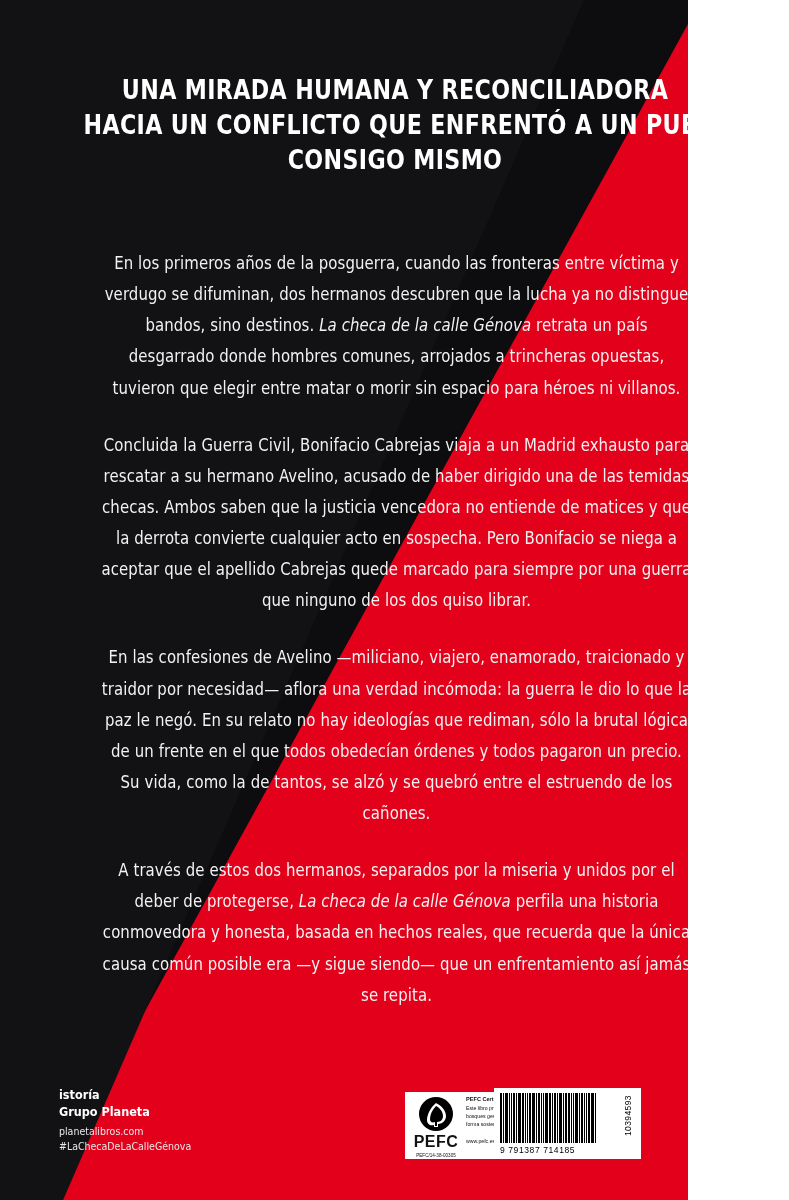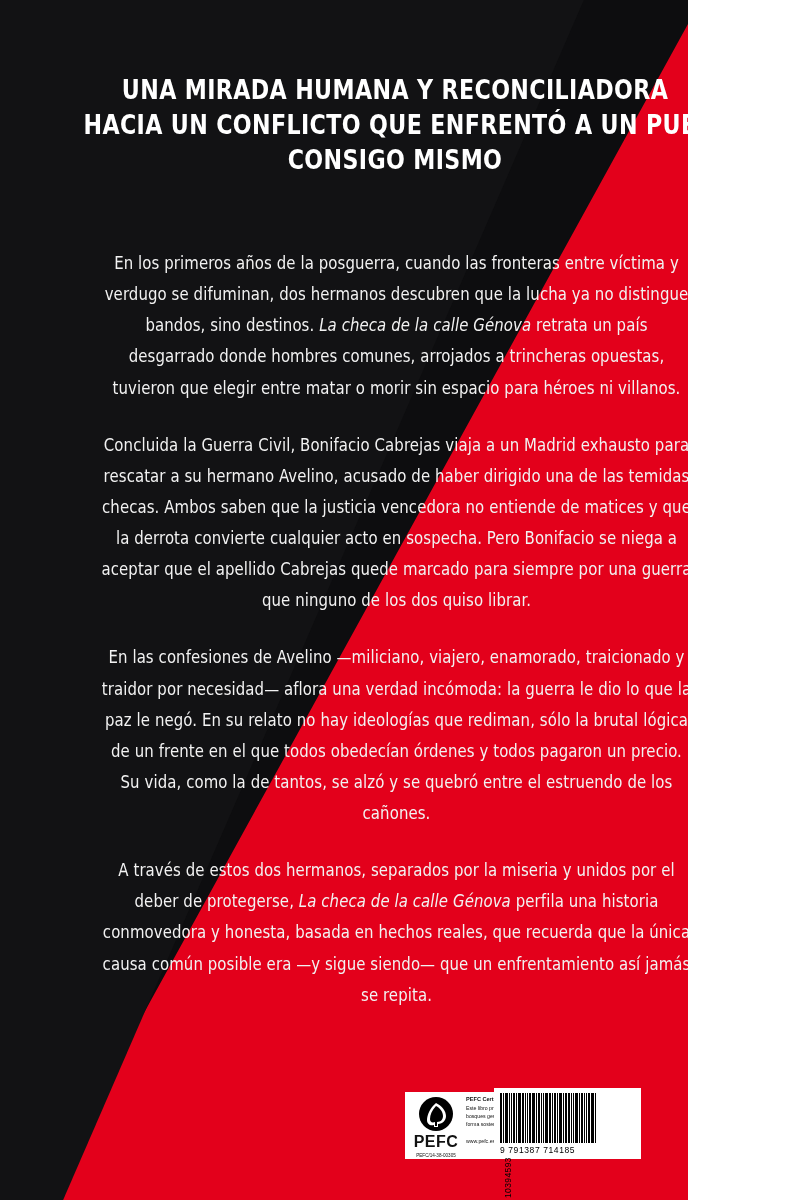--- a/index.html
+++ b/index.html
@@ -177,21 +177,20 @@
   #barcode-box {
     position: absolute;
     right: 47px;
     bottom: 41px;
     width: 147px;
     height: 71px;
     background: #ffffff;
     box-sizing: border-box;
     padding: 5px 6px 3px 6px;
     display: flex;
-    flex-direction: column;
   }
   #barcode-main {
     flex: 1;
     display: flex;
     flex-direction: column;
   }
   #barcode-bars {
     height: 50px;
     display: flex;
     align-items: flex-start;
@@ -243,20 +242,26 @@
       <span class="hl-line">CONSIGO MISMO</span>
     </div>
 
     <div id="blurb">
       <p><span>En los primeros años de la posguerra, cuando las fronteras entre víctima y verdugo se difuminan, dos hermanos descubren que la lucha ya no distingue bandos, sino destinos. </span><em>La checa de la calle Génova</em><span> retrata un país desgarrado donde hombres comunes, arrojados a trincheras opuestas, tuvieron que elegir entre matar o morir sin espacio para héroes ni villanos.</span></p>
       <p>Concluida la Guerra Civil, Bonifacio Cabrejas viaja a un Madrid exhausto para rescatar a su hermano Avelino, acusado de haber dirigido una de las temidas checas. Ambos saben que la justicia vencedora no entiende de matices y que la derrota convierte cualquier acto en sospecha. Pero Bonifacio se niega a aceptar que el apellido Cabrejas quede marcado para siempre por una guerra que ninguno de los dos quiso librar.</p>
       <p>En las confesiones de Avelino —miliciano, viajero, enamorado, traicionado y traidor por necesidad— aflora una verdad incómoda: la guerra le dio lo que la paz le negó. En su relato no hay ideologías que rediman, sólo la brutal lógica de un frente en el que todos obedecían órdenes y todos pagaron un precio. Su vida, como la de tantos, se alzó y se quebró entre el estruendo de los cañones.</p>
       <p><span>A través de estos dos hermanos, separados por la miseria y unidos por el deber de protegerse, </span><em>La checa de la calle Génova</em><span> perfila una historia conmovedora y honesta, basada en hechos reales, que recuerda que la única causa común posible era —y sigue siendo— que un enfrentamiento así jamás se repita.</span></p>
     </div>
 
+    <div id="imprint">
+      <span class="imprint-brand">istoría</span>
+      <span class="imprint-group">Grupo Planeta</span>
+      <span class="imprint-web">planetalibros.com</span>
+      <span class="imprint-tag">#LaChecaDeLaCalleGénova</span>
+    </div>
 
     <div id="pefc">
       <div class="pefc-left">
         <div class="pefc-logo">
           <svg viewBox="0 0 42 36" width="42" height="36" aria-hidden="true">
             <circle cx="21" cy="18" r="17" fill="#000000"></circle>
             <path d="M21 7 C15 12 12 19 12 24 C12 28 15 30 19 29 L19 31 L23 31 L23 28 C28 28 31 24 31 20 C31 15 27 10 21 7 Z" fill="#ffffff"></path>
             <path d="M21 10 C17 14 15 19 15 23 C15 26 17 27 20 26 L20 30 L22 30 L22 26 C26 26 28 23 28 20 C28 16 25 12 21 10 Z" fill="#000000"></path>
           </svg>
         </div>

